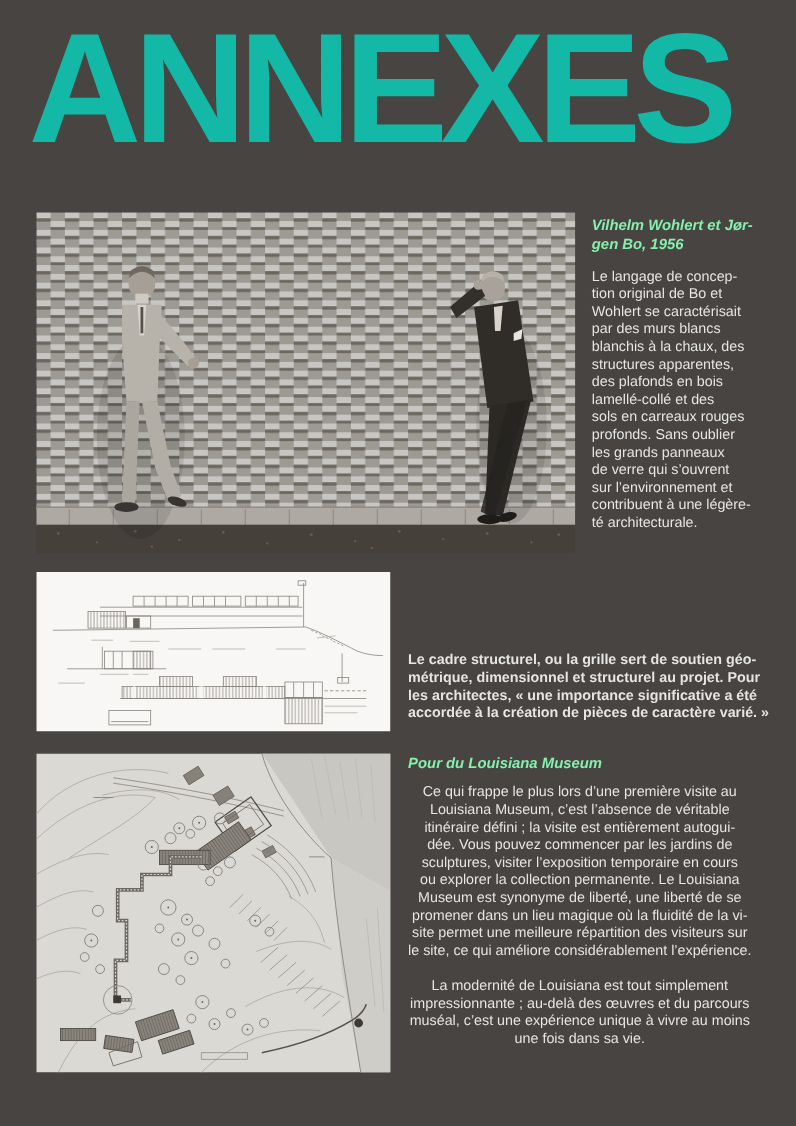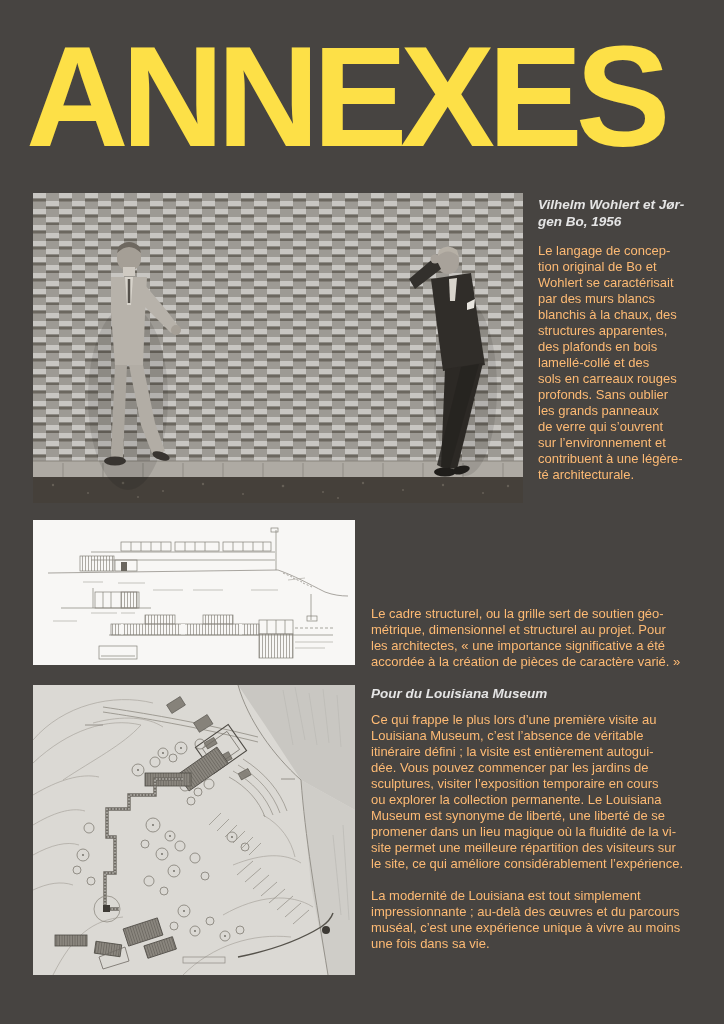--- a/index.html
+++ b/index.html
@@ -6,32 +6,31 @@
   .page{
     position:relative;
     width:724px;height:1024px;
     background:#474441;
     overflow:hidden;
     font-family:"Liberation Sans",sans-serif;
   }
   .main-title{
     position:absolute;left:26px;top:6px;
     font-weight:700;font-size:142px;line-height:150px;letter-spacing:-7px;
-    color:#fde047;
-    margin-top:16px;
+    color:#14b8a6;
   }
   .sec-title{
     position:absolute;
     font-style:italic;font-weight:700;font-size:13.5px;line-height:17px;
-    color:#e5e5e5;white-space:pre;
+    color:#86efac;white-space:pre;
   }
   .sec-body{
     position:absolute;
     font-weight:400;font-size:13px;line-height:16px;
-    color:#fdba74;white-space:pre;
+    color:#e5e5e5;white-space:pre;
   }
   .img-frame{position:absolute;display:block;}
   svg{display:block;}
 </style>
 </head>
 <body>
 
 <div class="page">
 
   <div class="main-title">ANNEXES</div>
@@ -207,21 +206,21 @@
         <line x1="262" y1="108" x2="300" y2="108" stroke-dasharray="3 2"></line>
         <line x1="262" y1="122" x2="300" y2="122" stroke="#b0ada6"></line>
         <line x1="262" y1="128" x2="292" y2="128" stroke="#b0ada6"></line>
 
         <rect x="66" y="126" width="38" height="13"></rect>
         <line x1="68" y1="136" x2="102" y2="136"></line>
       </g>
     </svg>
   </div>
 
-  <div class="sec-body" style="left:371px;top:606px;">Le cadre structurel, ou la grille sert de soutien géo-
+  <div class="sec-body" style="left:371px;top:592px;font-weight:bold;">Le cadre structurel, ou la grille sert de soutien géo-
 métrique, dimensionnel et structurel au projet. Pour
 les architectes, « une importance significative a été
 accordée à la création de pièces de caractère varié. »</div>
 
   <div class="img-frame" style="left:33px;top:685px;width:322px;height:290px;">
     <svg width="322" height="290" viewBox="0 0 322 290">
       <defs>
         <pattern id="bhatch" width="2.6" height="2.6" patternUnits="userSpaceOnUse">
           <rect width="2.6" height="2.6" fill="#8a867e"></rect>
           <line x1="0" y1="0" x2="0" y2="2.6" stroke="#55524b" stroke-width="0.9"></line>
@@ -373,21 +372,21 @@
       <circle cx="293" cy="245" r="4" fill="#3d3a35"></circle>
 
       <g stroke="#8f8b83" stroke-width="0.9">
         <line x1="52" y1="40" x2="70" y2="40"></line>
         <line x1="248" y1="94" x2="262" y2="94"></line>
       </g>
     </svg>
   </div>
 
   <div class="sec-title" style="left:371px;top:685px;">Pour du Louisiana Museum</div>
-  <div class="sec-body" style="left:371px;top:712px;">Ce qui frappe le plus lors d’une première visite au
+  <div class="sec-body" style="left:371px;top:712px;text-align:center;">Ce qui frappe le plus lors d’une première visite au
 Louisiana Museum, c’est l’absence de véritable
 itinéraire défini ; la visite est entièrement autogui-
 dée. Vous pouvez commencer par les jardins de
 sculptures, visiter l’exposition temporaire en cours
 ou explorer la collection permanente. Le Louisiana
 Museum est synonyme de liberté, une liberté de se
 promener dans un lieu magique où la fluidité de la vi-
 site permet une meilleure répartition des visiteurs sur
 le site, ce qui améliore considérablement l’expérience.
 

